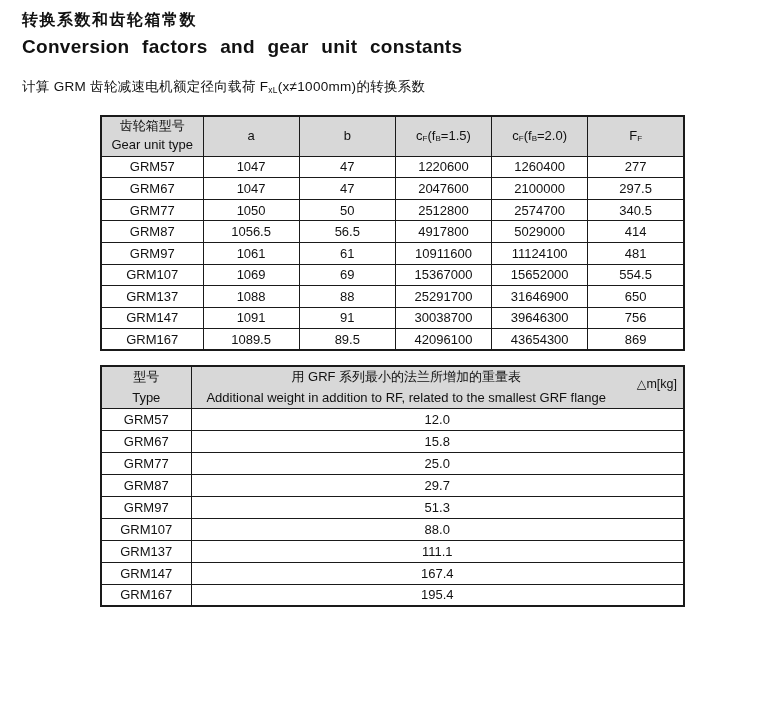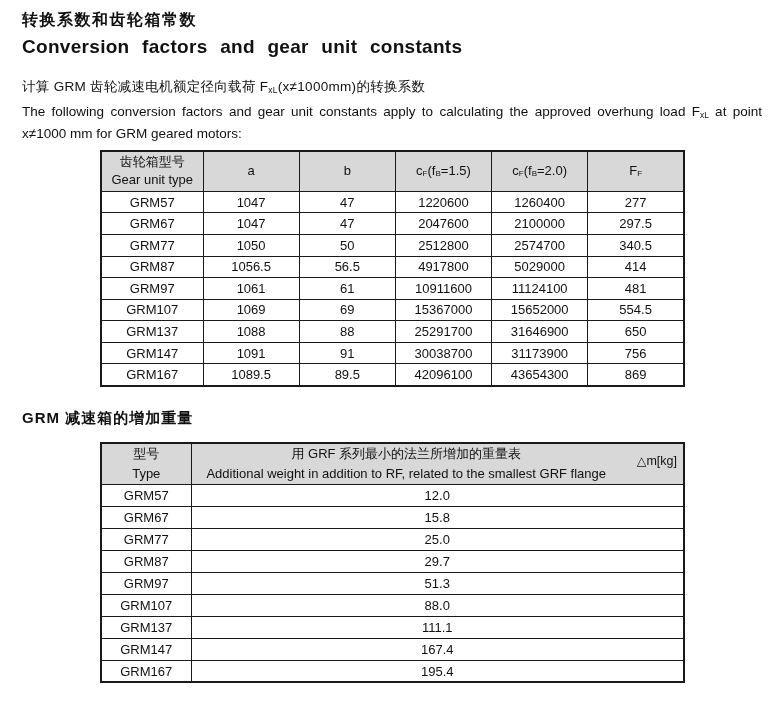--- a/index.html
+++ b/index.html
@@ -40,31 +40,30 @@
   .t2 td { height: 22px; }
   .t2 col.c1 { width: 90px; }
   .hdr-2line { display: block; }
   .rel { position: relative; }
   .unit-label { position: absolute; right: 6px; top: 11px; font-size: 12.5px; line-height: 1; }
   .t2-head-lines { padding-right: 62px; }
 
   .sec2-zh { font-size: 15px; font-weight: bold; letter-spacing: 1px; margin-top: 22px; }
   .sec2-en { font-size: 19px; font-weight: bold; word-spacing: 7px; letter-spacing: 0.3px; margin-top: 7px; }
 
-  .t1-wrap { margin-top: 6px; }
+  .t1-wrap { margin-top: 19px; }
 </style>
 </head>
 <body>
 
 <div class="page">
 
   <h1 class="title-zh">转换系数和齿轮箱常数</h1>
   <h2 class="title-en">Conversion factors and gear unit constants</h2>
   <p class="sub-zh"><span>计算 GRM 齿轮减速电机额定径向载荷 F</span><sub>xL</sub><span>(x≠1000mm)的转换系数</span></p>
-  <p class="para"><span>The following conversion factors and gear unit constants apply to calculating the approved overhung load F</span><sub>xL</sub><span> at point x≠1000 mm for GRM geared motors:</span></p>
 
   <div class="t1-wrap">
     <table class="doc-table t1">
       <colgroup>
         <col class="c1">
           <col>
           <col>
           <col>
           <col>
           <col>
@@ -137,36 +136,35 @@
             <td>88</td>
             <td>25291700</td>
             <td>31646900</td>
             <td>650</td>
           </tr>
           <tr>
             <td>GRM147</td>
             <td>1091</td>
             <td>91</td>
             <td>30038700</td>
-            <td>31173900</td>
+            <td>39646300</td>
             <td>756</td>
           </tr>
           <tr>
             <td>GRM167</td>
             <td>1089.5</td>
             <td>89.5</td>
             <td>42096100</td>
             <td>43654300</td>
             <td>869</td>
           </tr>
         </tbody>
     </table>
   </div>
 
-  <h1 class="sec2-zh">GRM 减速箱的增加重量</h1>
 
   <table class="doc-table t2">
     <colgroup>
       <col class="c1">
         <col>
     </colgroup>
     <thead>
       <tr>
         <th>
           <span class="hdr-2line">型号</span>

